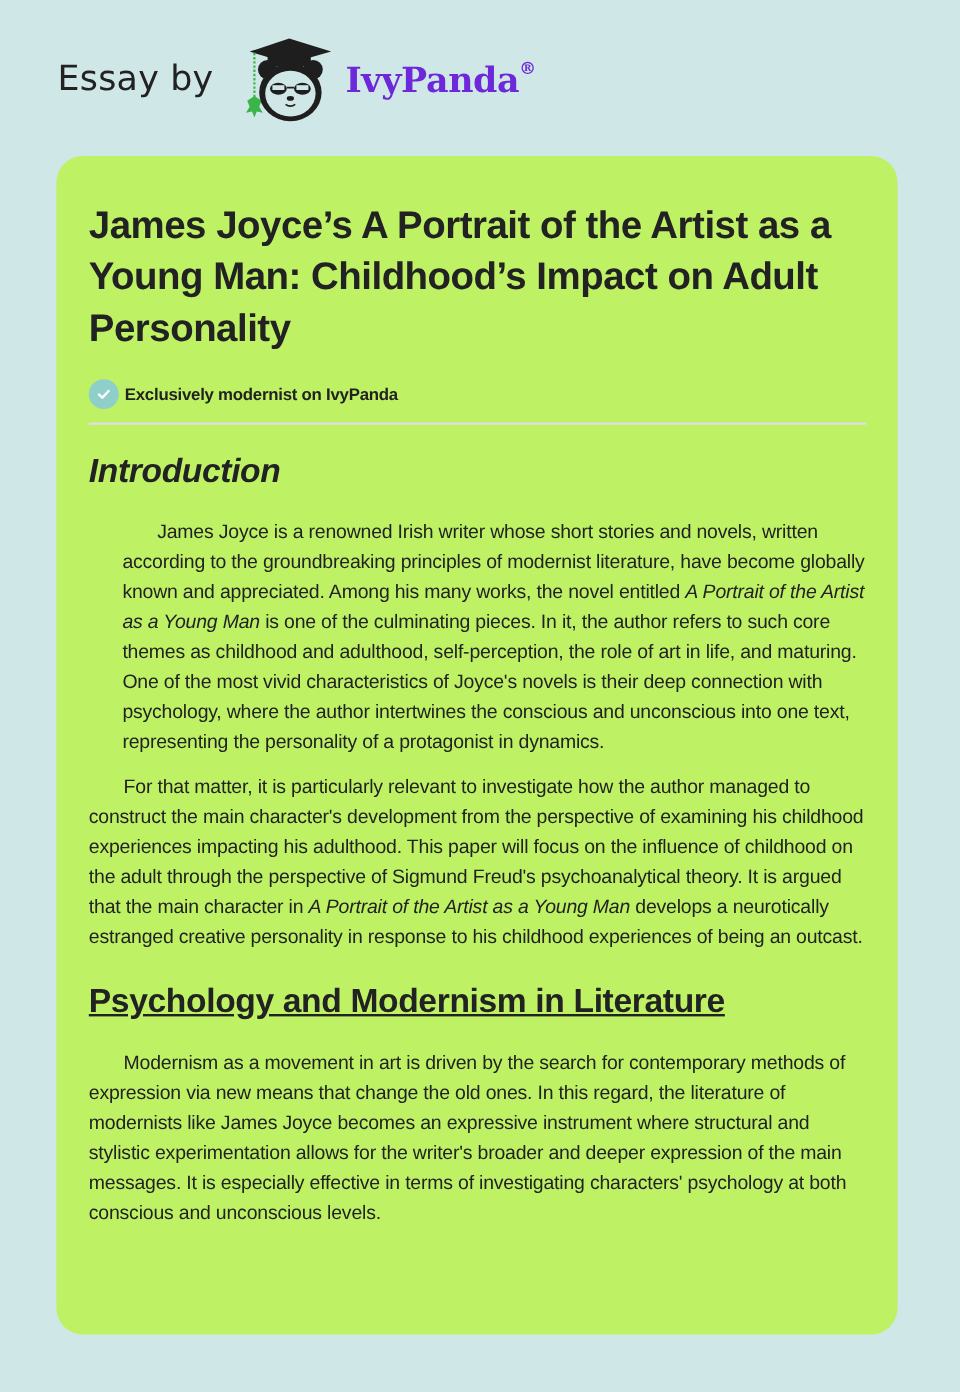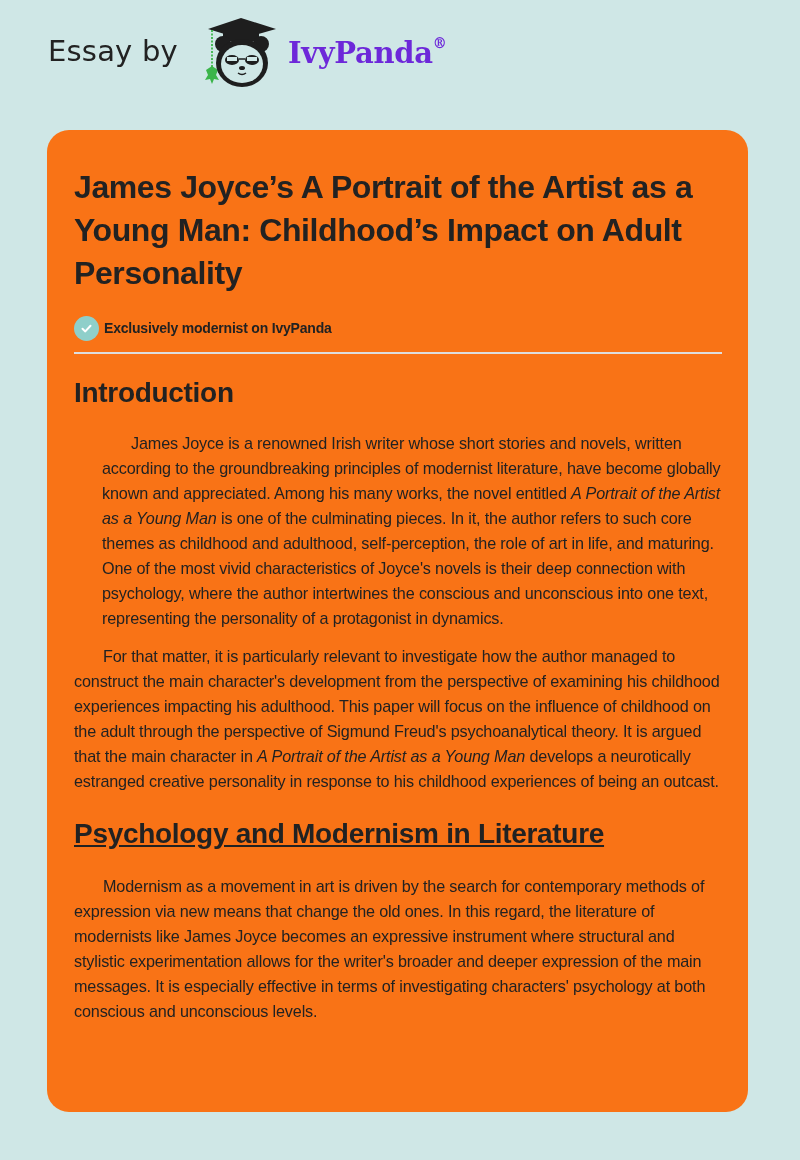--- a/index.html
+++ b/index.html
@@ -11,21 +11,21 @@
       height: 1160px;
       background: #cfe7e6;
       font-family: "Liberation Sans", sans-serif;
       color: #222;
       position: relative;
       overflow: hidden;
     }
     .header {
       position: absolute;
       left: 48px;
-      top: 12px;
+      top: 26px;
       height: 80px;
       display: flex;
       align-items: center;
     }
     .essay-by {
       font-family: "DejaVu Sans", sans-serif;
       font-size: 29px;
       color: #222;
       letter-spacing: 0.2px;
       margin-right: 18px;
@@ -49,21 +49,21 @@
       font-size: 14px;
       position: relative;
       top: -4px;
     }
     .card {
       position: absolute;
       left: 47px;
       top: 130px;
       width: 701px;
       height: 982px;
-      background: #f97316;
+      background: #bef264;
       border-radius: 22px;
       box-sizing: border-box;
       padding: 36px 26px 0 27px;
     }
     .title {
       font-family: "Liberation Sans", sans-serif;
       font-weight: bold;
       font-size: 32px;
       line-height: 43px;
       color: #222;
@@ -102,20 +102,21 @@
       font-family: "Liberation Sans", sans-serif;
       font-weight: bold;
       font-size: 28px;
       color: #222;
       margin: 0;
       letter-spacing: -0.3px;
     }
     .h-intro {
       margin-top: 22px;
       line-height: 34px;
+      font-style: italic;
     }
     .para {
       font-size: 16.2px;
       line-height: 25px;
       color: #222;
       margin: 0;
       text-indent: 29px;
       letter-spacing: -0.15px;
     }
     .p1 { margin-top: 21px; margin-left: 28px; }

